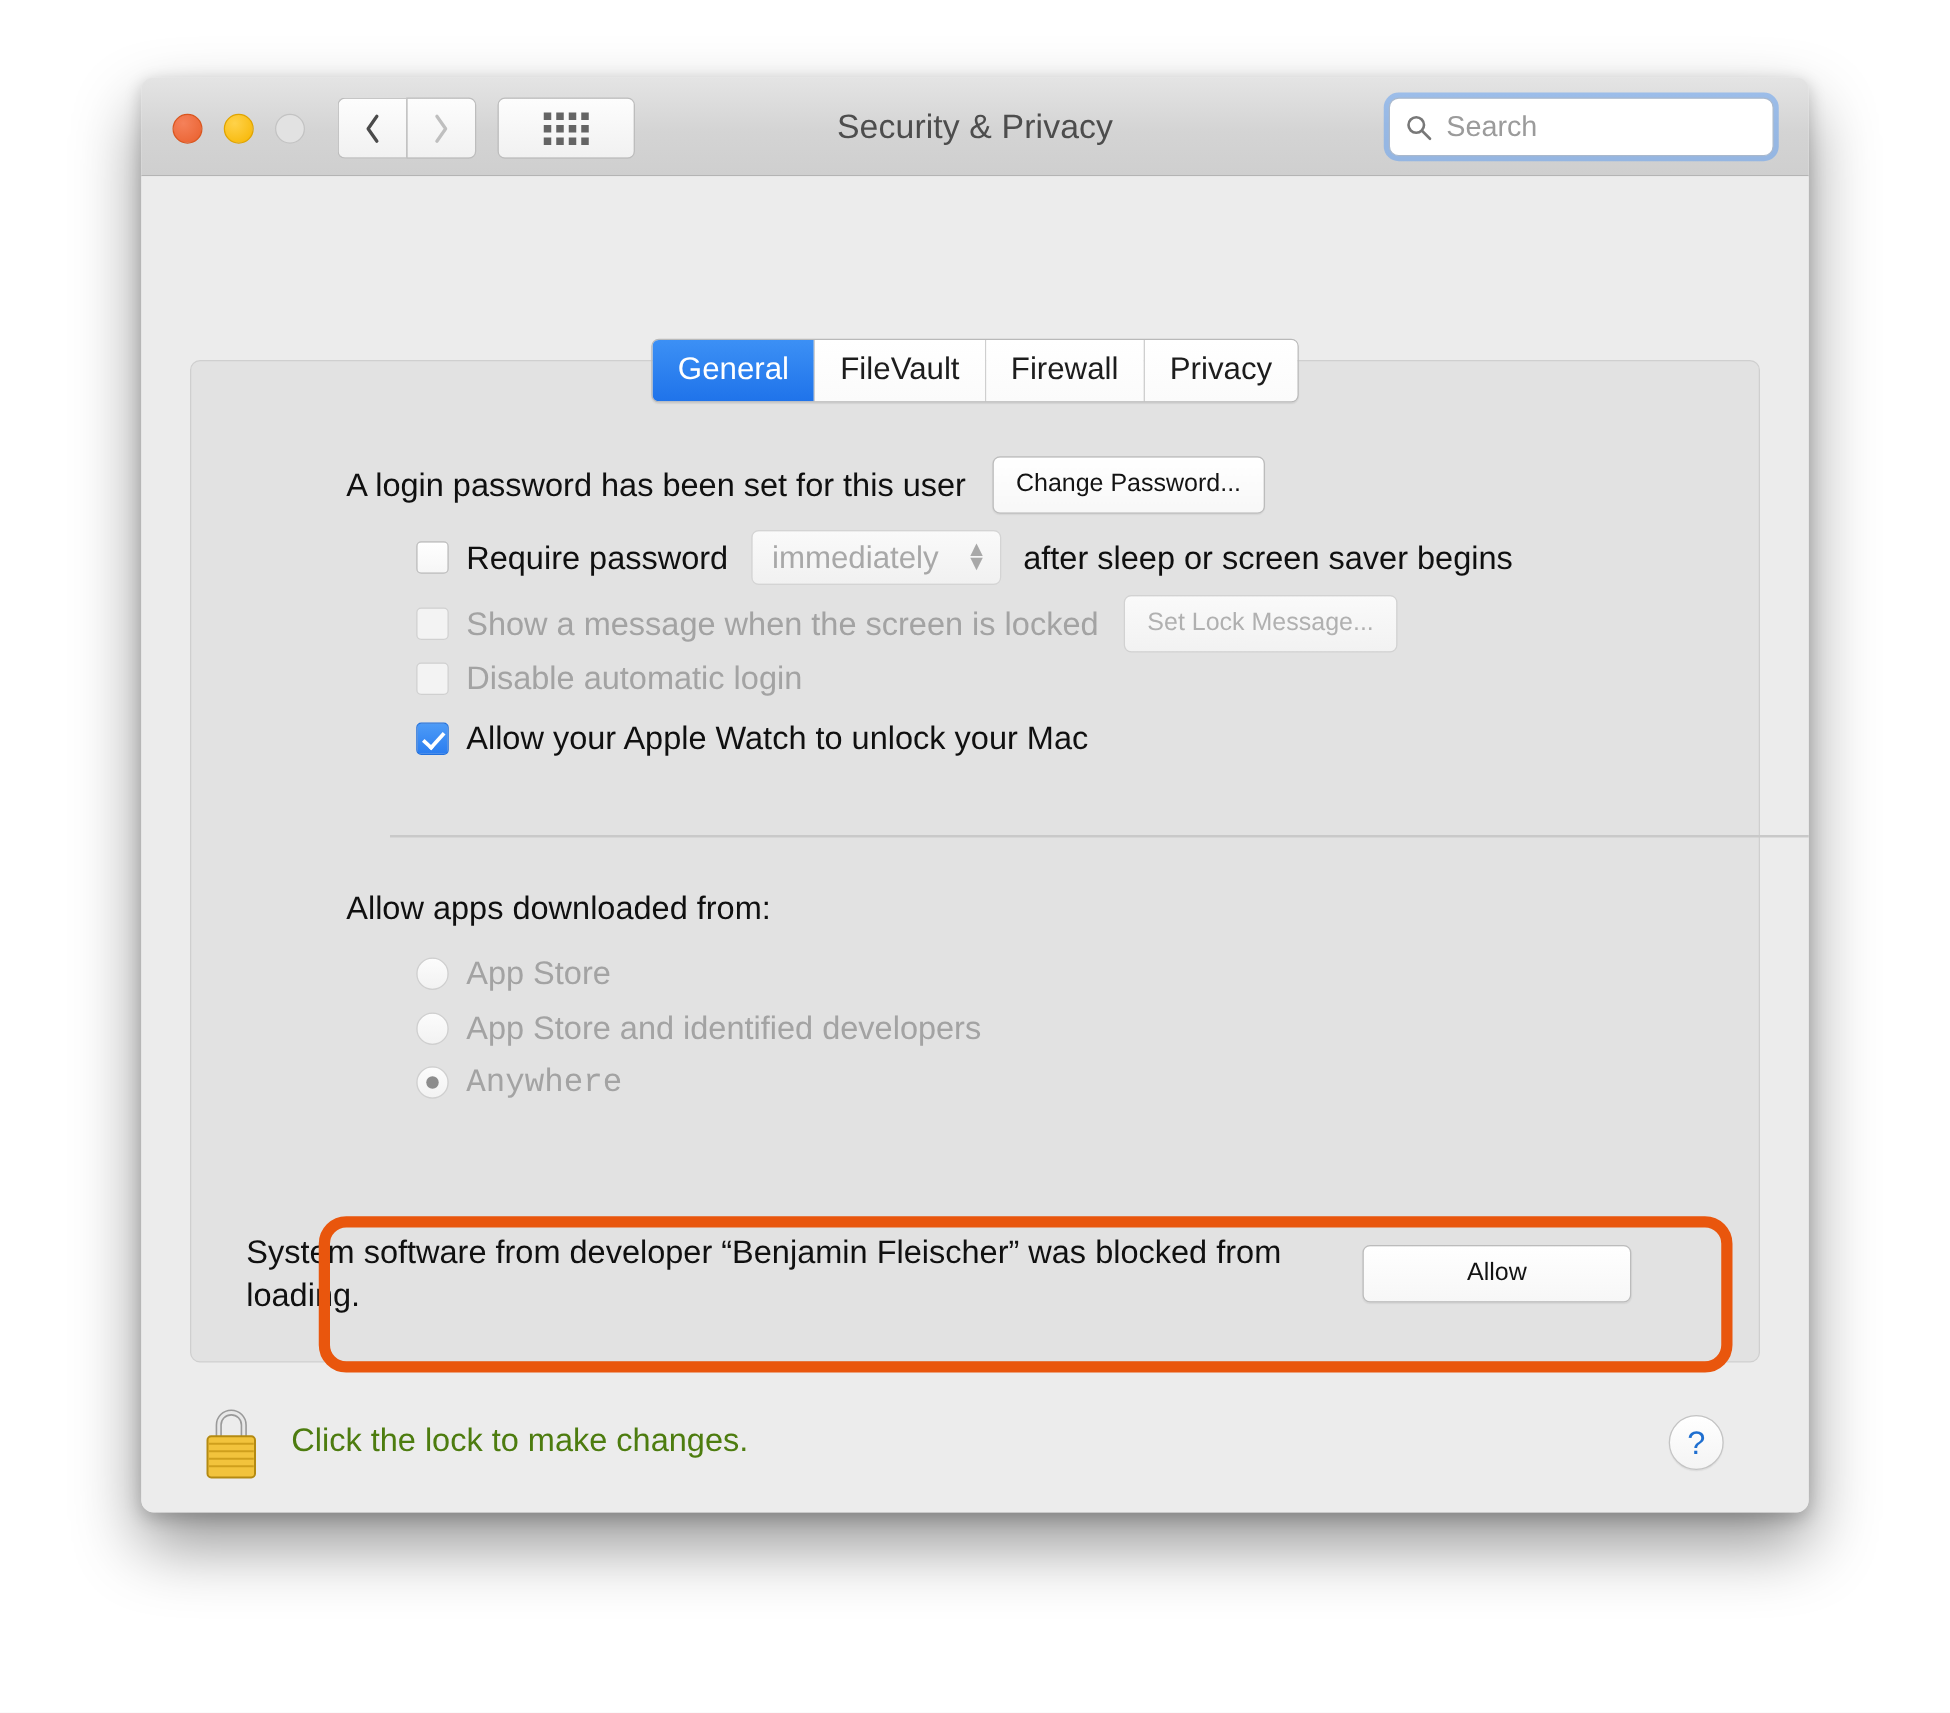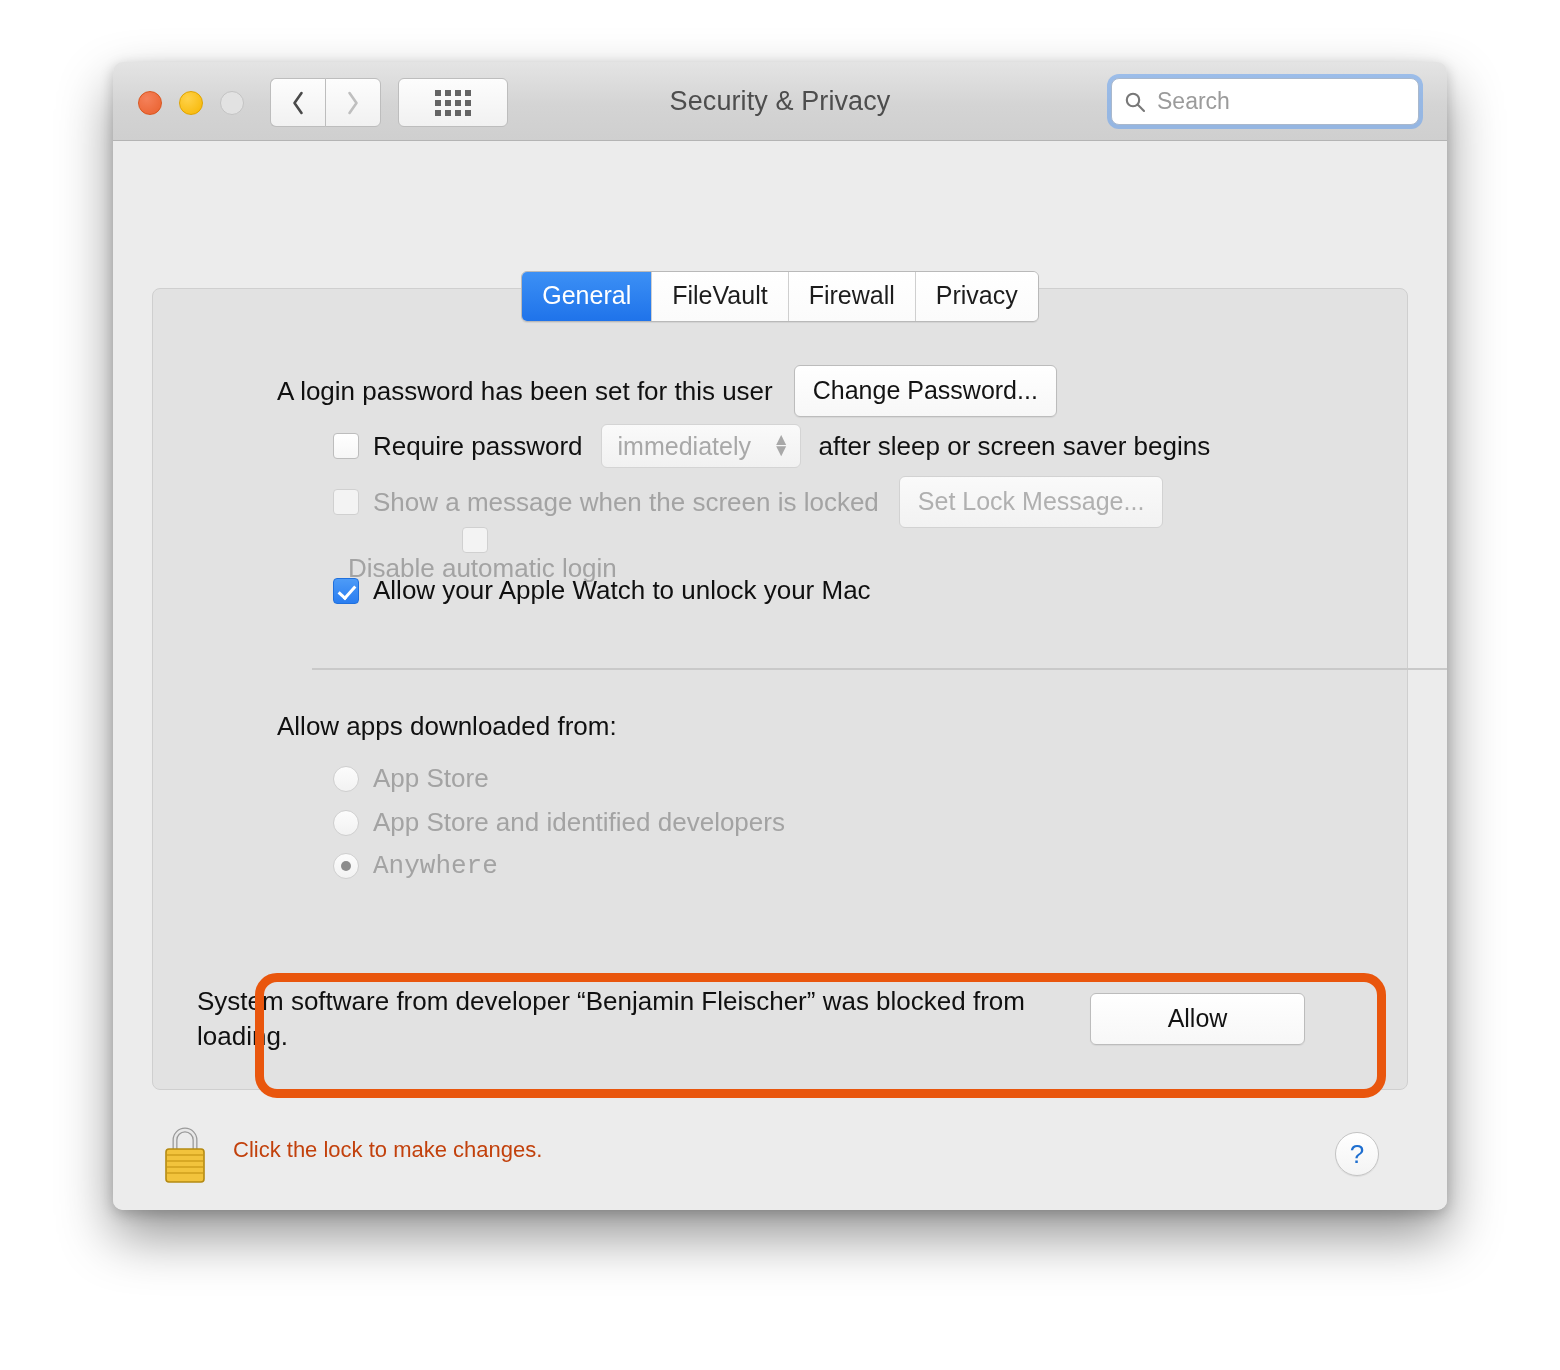--- a/index.html
+++ b/index.html
@@ -180,21 +180,21 @@
     border-radius: 8px;
     box-sizing: border-box;
   }
 
   .row { position: absolute; display: flex; align-items: center; }
 
   .text-main { font-size: 26px; color: #101010; }
   .text-dim  { font-size: 26px; color: #a3a3a3; }
 
   .pushbtn {
-    font-size: 25px;
+    font-size: 20px;
     color: #131313;
     background: linear-gradient(to bottom, #ffffff, #f7f7f7);
     border: 1px solid #bcbcbc;
     border-radius: 6px;
     padding: 9px 18px 11px;
     box-shadow: 0 1px 1px rgba(0,0,0,0.06);
     line-height: 1.2;
   }
   .pushbtn.disabled {
     color: #b0b0b0;
@@ -321,22 +321,22 @@
     position: absolute;
     left: 48px;
     top: 12px;
     width: 48px;
     height: 62px;
   }
   .footer-text {
     position: absolute;
     left: 120px;
     top: 26px;
-    font-size: 22px;
-    color: #c2410c;
+    font-size: 26px;
+    color: #4d7c0f;
   }
   .advanced {
     position: absolute;
     right: 140px;
     top: 18px;
   }
   .helpbtn {
     position: absolute;
     right: 68px;
     top: 21px;
@@ -436,21 +436,21 @@
         </span>
         <span class="text-main" style="margin-left:18px;">after sleep or screen saver begins</span>
       </div>
 
       <div class="row" style="left:180px; top:187px;">
         <span class="cb dim"></span>
         <span class="text-dim">Show a message when the screen is locked</span>
         <button class="pushbtn disabled" style="margin-left:20px;">Set Lock Message...</button>
       </div>
 
-      <div class="row" style="left:195px; top:238px;flex-direction:column;">
+      <div class="row" style="left:180px; top:238px;">
         <span class="cb dim"></span>
         <span class="text-dim">Disable automatic login</span>
       </div>
 
       <div class="row" style="left:180px; top:286px;">
         <span class="cb checked"></span>
         <span class="text-main">Allow your Apple Watch to unlock your Mac</span>
       </div>
 
       <div class="divider"></div>

